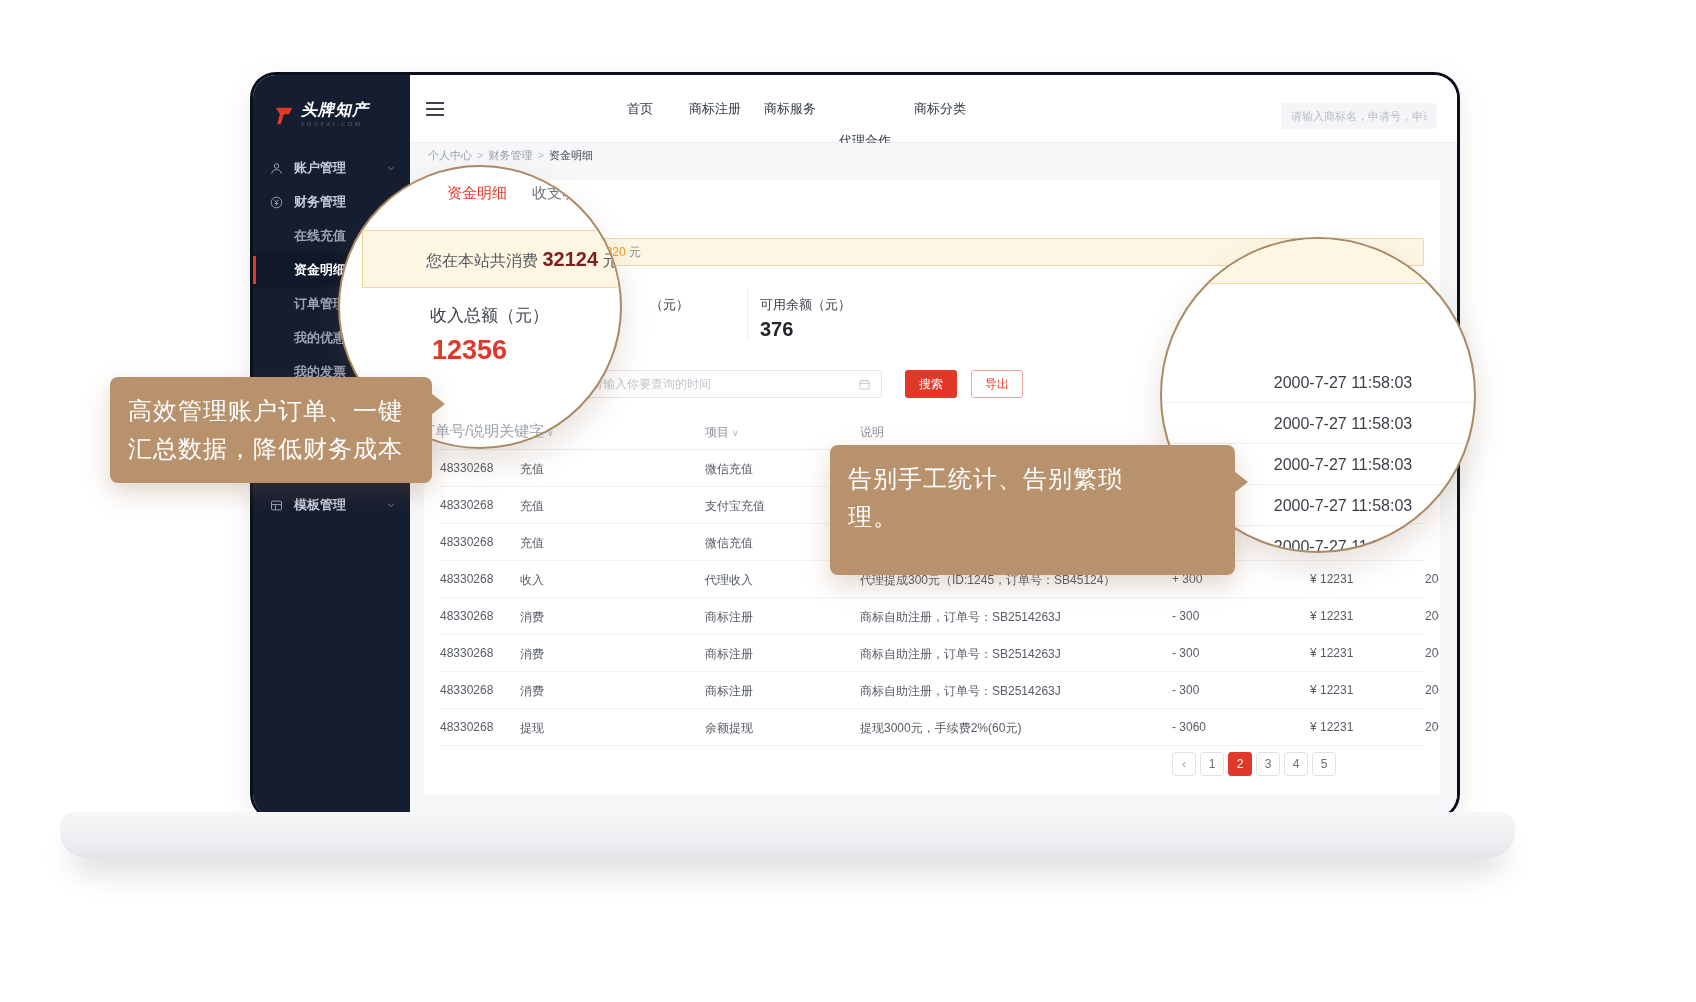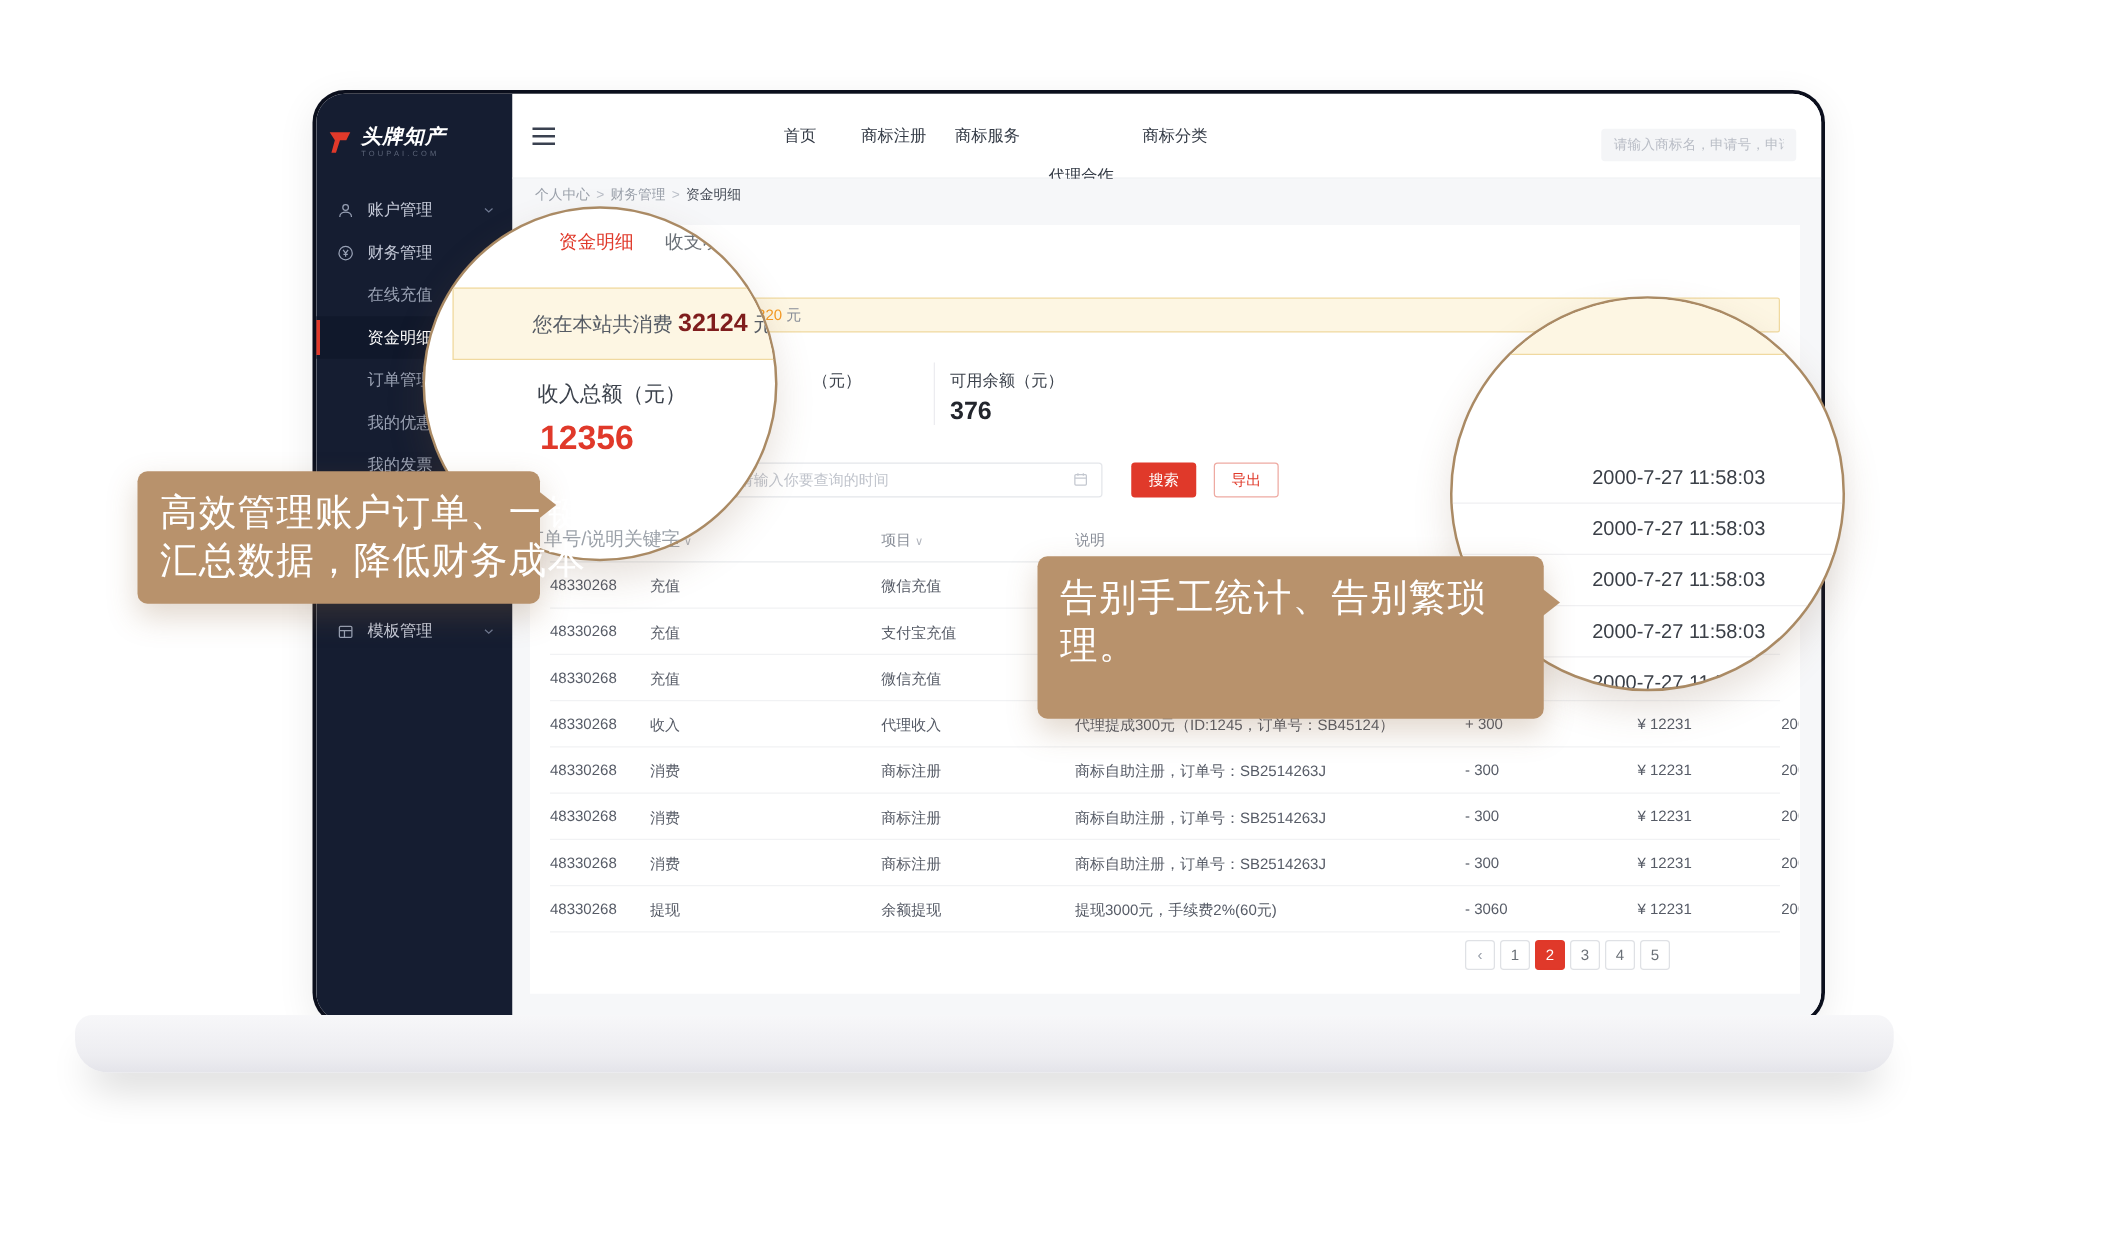--- a/index.html
+++ b/index.html
@@ -12,26 +12,26 @@
   .laptop-screen { left:250px; top:72px; width:1210px; height:748px; background:#0b0f1d;
                    border-radius:26px; z-index:10; box-shadow:0 8px 30px rgba(0,0,0,.08); }
   .screen-inner { position:absolute; inset:3px; border-radius:23px; overflow:hidden; background:#fff; }
   .laptop-base { left:60px; top:812px; width:1455px; height:46px; z-index:15;
                  background:linear-gradient(180deg,#f7f7f9 0%,#ededf1 70%,#e4e4ea 100%);
                  border-radius:14px 14px 26px 26px;
                  box-shadow:0 22px 32px -12px rgba(0,0,0,.20); }
 
   
   .sidebar { left:0; top:0; width:157px; height:742px; background:#151d31; }
-  .logo { position:absolute; left:8px; top:26px; display:flex; align-items:center; gap:6px; }
+  .logo { position:absolute; left:20px; top:26px; display:flex; align-items:flex-end; gap:6px;font-family:Liberation Serif, serif; }
   .logo-glyph { width:22px; height:22px; flex:0 0 auto; }
   .logo-text { color:#fff; font-size:16px; font-weight:bold; font-style:italic; letter-spacing:1px; line-height:18px; }
   .logo-cap { color:#5c6579; font-size:6px; letter-spacing:2.5px; margin-top:2px; }
   .side-menu { position:absolute; left:0; top:76px; width:100%; }
-  .side-group, .side-sub { position:relative; height:34px; display:flex; align-items:center; cursor:pointer; }
+  .side-group, .side-sub { position:relative; height:34px; display:flex; align-items:center; cursor:pointer;font-weight:bold; }
   .side-group { padding-left:16px; color:#c6cbd9; font-size:13px; }
   .side-group .sicon { width:15px; height:15px; margin-right:10px; display:inline-flex; }
   .side-group .chev { position:absolute; right:13px; top:11px; width:12px; height:12px; }
   .side-sub { padding-left:41px; color:#9ba3b5; font-size:13px; }
   .side-sub.active { color:#ffffff; background:#10182b; }
   .side-sub.active::before { content:""; position:absolute; left:0; top:3px; bottom:3px; width:3px; background:#e0392a; }
   .side-group.detached { margin-top:99px; }
 
   
   .topbar { left:157px; top:0; right:0; height:68px; background:#fff; border-bottom:1px solid #edeff2; }
@@ -93,21 +93,21 @@
             box-shadow:0 14px 30px rgba(120,90,60,.18); }
   .circle .abs { position:absolute; }
   .mg-notice { background:#fdf6e3; border:1px solid #f0d9a0; }
   .mg-band { background:#fafafa; border-top:1px solid #efeff2; border-bottom:1px solid #efeff2; }
   .mg-timehead { width:100%; text-align:center; padding-left:50px; font-size:15px; color:#555b64; }
   .mg-trow { position:relative; width:100%; height:41px; border-bottom:1px solid #f0f0f2; text-align:center;
              padding-left:50px; font-size:16px; color:#3a3f47; line-height:41px; white-space:nowrap; }
 
   
   .tip { background:#b8926c; border-radius:8px; color:#fff; z-index:60; padding:15px 18px;
-         font-size:30px; line-height:38px; letter-spacing:1px; box-shadow:0 10px 24px rgba(140,100,60,.25); white-space:nowrap; }
+         font-size:24px; line-height:38px; letter-spacing:1px; box-shadow:0 10px 24px rgba(140,100,60,.25); white-space:nowrap; }
   .tip .arrow { position:absolute; right:-13px; width:0; height:0;
                 border-top:11px solid transparent; border-bottom:11px solid transparent; border-left:14px solid #b8926c; }
 </style>
 </head>
 <body>
 
 <div class="stage">
 
   <div class="abs laptop-base"></div>
 

